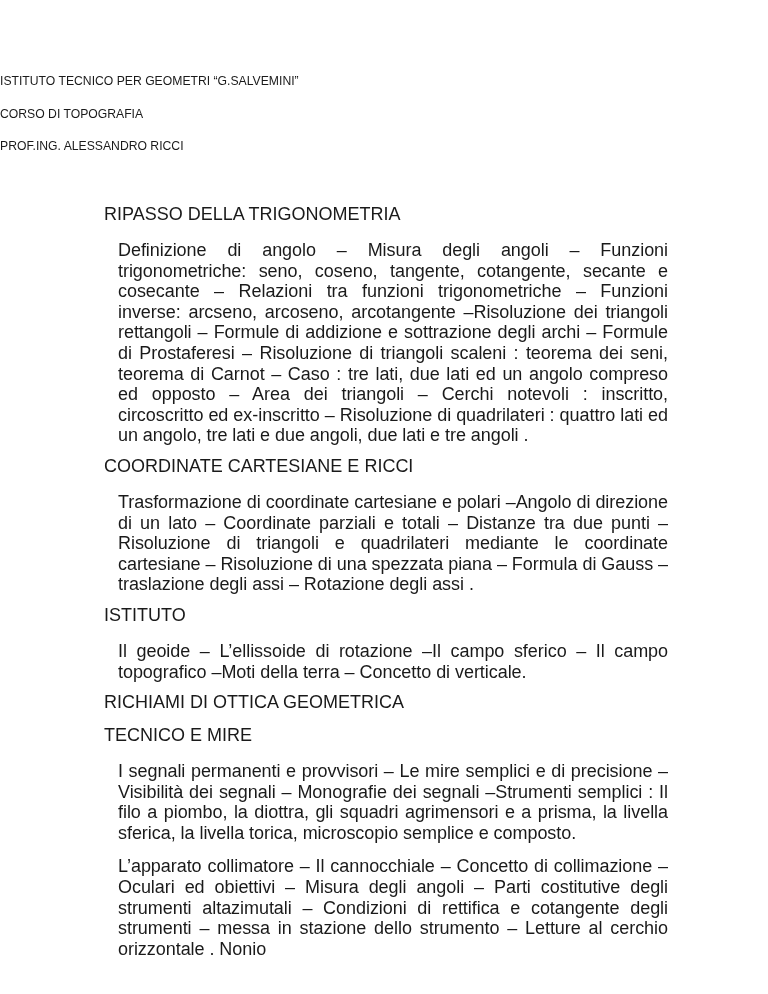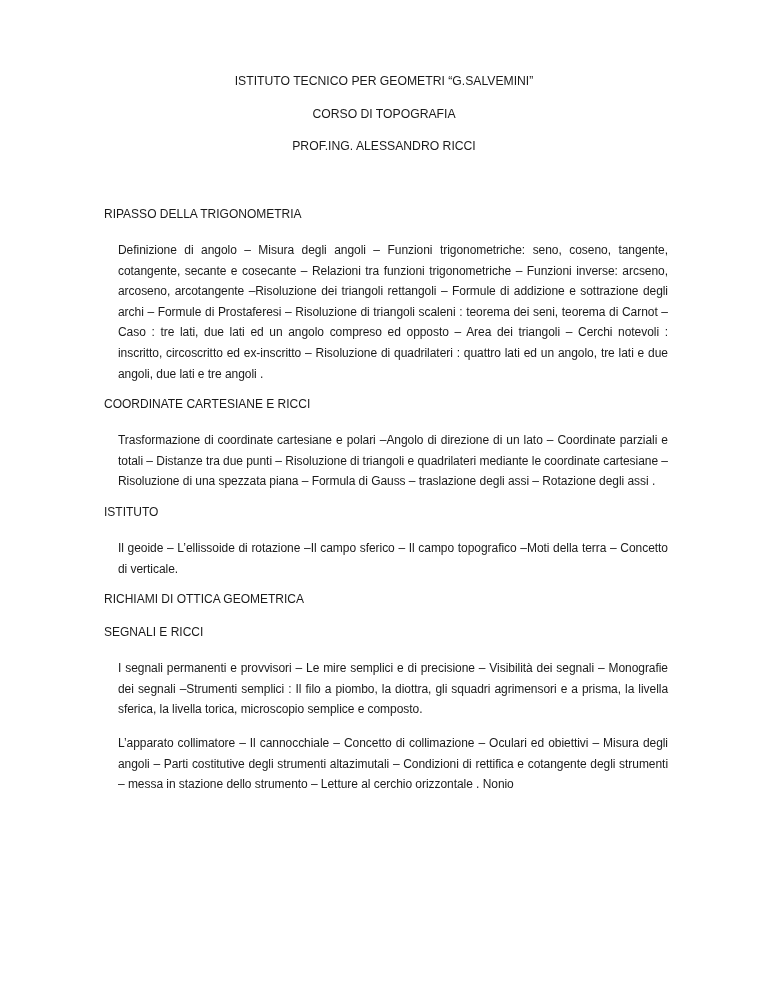--- a/index.html
+++ b/index.html
@@ -8,26 +8,26 @@
       font-family: "Liberation Sans", "DejaVu Sans", sans-serif;
       color: #1a1a1a;
     }
     .page {
       position: relative;
       width: 768px; height: 994px;
       background: #ffffff;
     }
     .header {
       position: absolute; left: 0; top: 74px; width: 768px;
-      text-align: center; font-size: 12.2px; line-height: 14px;
+      font-size: 12.2px; line-height: 14px;
     }
     .header div { height: 14px; margin-bottom: 18.5px; }
     .content {
       position: absolute; left: 104px; top: 207px; width: 564px;
-      font-size: 12px;
+      font-size: 18px;
     }
     .section-title { line-height: 14px; height: 14px; margin: 0 0 19px 0; }
     .section-body {
       line-height: 20.6px; text-align: justify; margin: 0 0 13px 14px;
       letter-spacing: -0.05px;
     }
   </style>
 </head>
 <body>
 
@@ -43,18 +43,18 @@
     <p class="section-body">Definizione di angolo – Misura degli angoli – Funzioni trigonometriche:  seno, coseno, tangente, cotangente, secante e cosecante – Relazioni tra funzioni trigonometriche – Funzioni inverse: arcseno, arcoseno, arcotangente –Risoluzione dei triangoli rettangoli – Formule di addizione e sottrazione degli archi – Formule di Prostaferesi – Risoluzione di triangoli scaleni : teorema dei seni, teorema di Carnot – Caso : tre lati, due lati ed un angolo compreso ed opposto – Area dei triangoli – Cerchi notevoli : inscritto, circoscritto ed ex-inscritto – Risoluzione di quadrilateri : quattro lati ed un angolo, tre lati e due angoli, due lati e tre angoli .</p>
 
     <div class="section-title">COORDINATE CARTESIANE E RICCI</div>
     <p class="section-body">Trasformazione di coordinate cartesiane e polari –Angolo di direzione di un lato – Coordinate parziali e totali – Distanze tra due punti – Risoluzione di triangoli e quadrilateri mediante le coordinate cartesiane – Risoluzione di una spezzata piana – Formula di Gauss – traslazione degli assi – Rotazione degli assi .</p>
 
     <div class="section-title">ISTITUTO</div>
     <p class="section-body">Il geoide – L’ellissoide di rotazione –Il campo sferico – Il campo topografico –Moti della terra – Concetto di verticale.</p>
 
     <div class="section-title">RICHIAMI DI OTTICA GEOMETRICA</div>
 
-    <div class="section-title">SEGNALI E RICCI</div>
+    <div class="section-title">TECNICO E MIRE</div>
     <p class="section-body">I segnali permanenti e provvisori – Le mire semplici e di precisione – Visibilità dei segnali – Monografie dei segnali –Strumenti semplici  : Il filo a piombo, la diottra, gli squadri agrimensori e a prisma, la livella sferica, la livella torica, microscopio semplice e composto.</p>
 
     <p class="section-body">L’apparato collimatore – Il cannocchiale – Concetto di collimazione – Oculari ed obiettivi – Misura degli angoli – Parti costitutive degli strumenti altazimutali – Condizioni di rettifica e cotangente degli strumenti – messa in stazione dello strumento – Letture al cerchio orizzontale . Nonio</p>
   </div>
 </div>
 
 </body></html>

